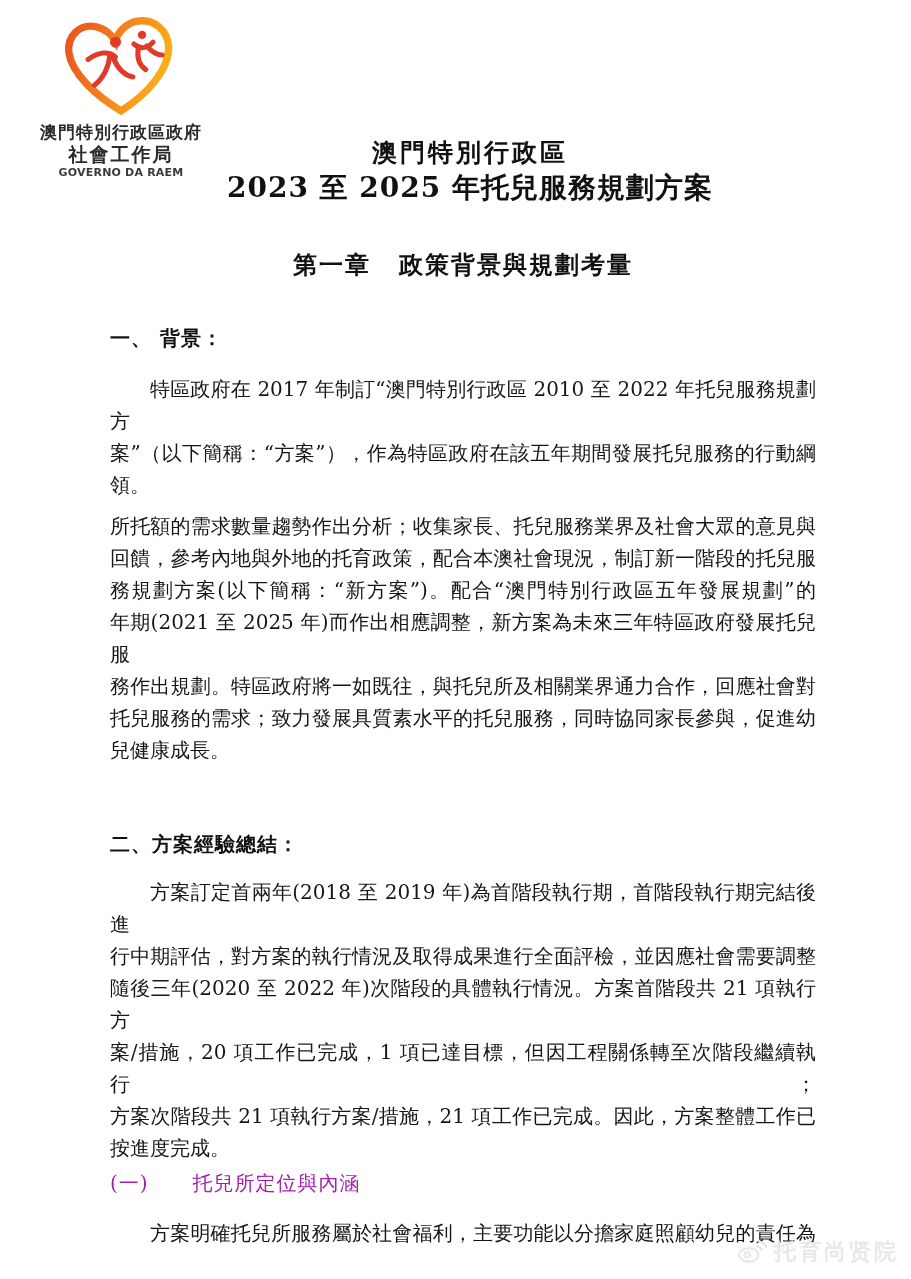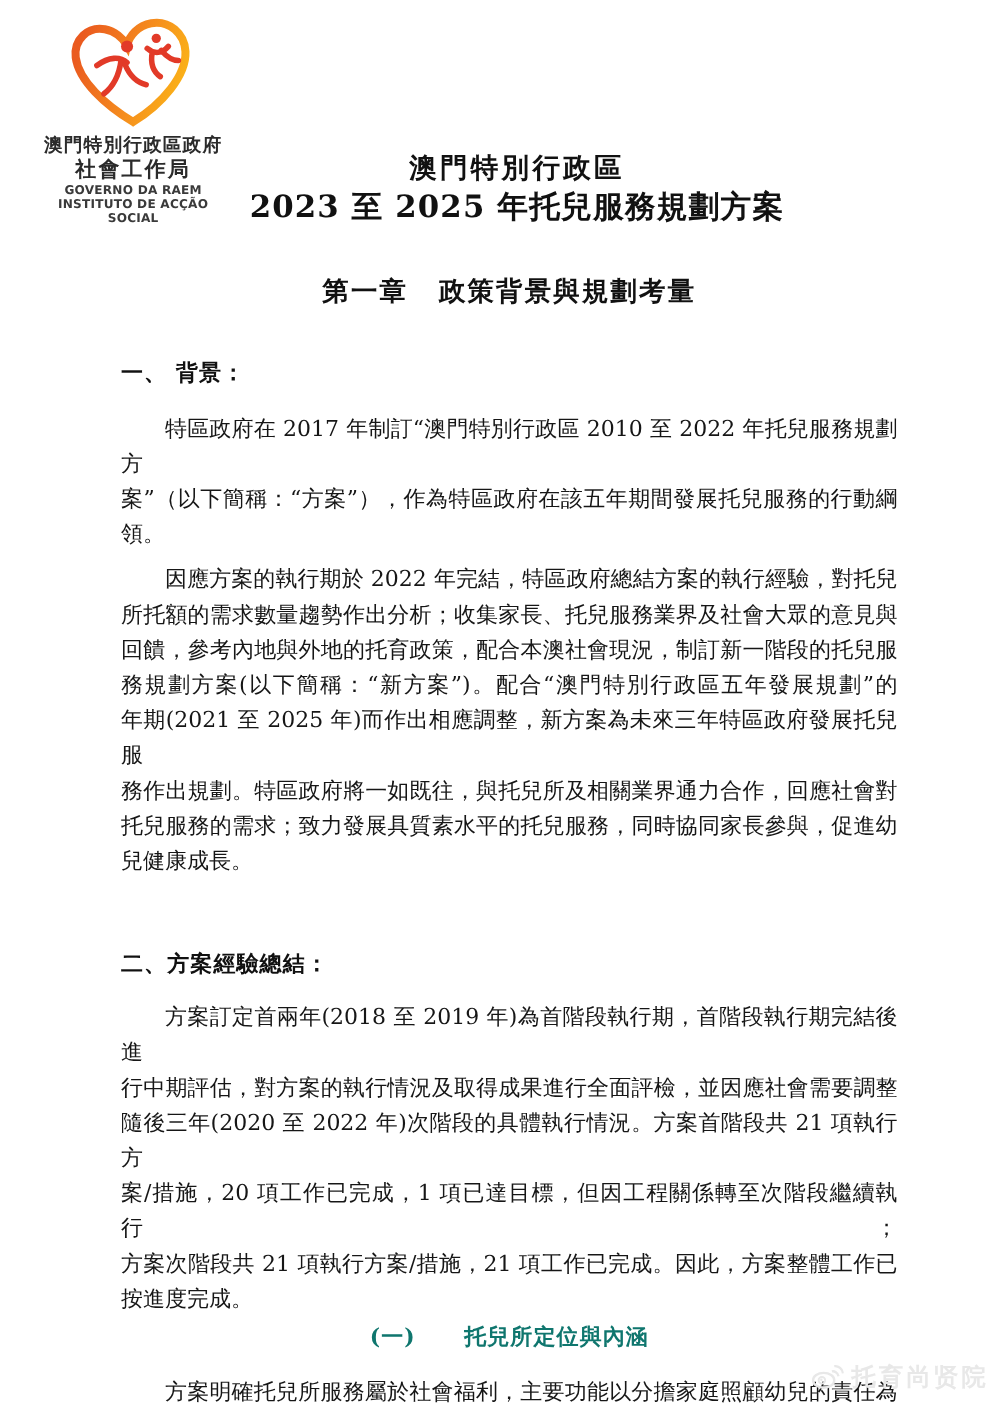--- a/index.html
+++ b/index.html
@@ -40,21 +40,21 @@
 
   
   .body{
     position:absolute;left:110px;top:322px;width:706px;
     font-size:20px;color:#161616;
   }
   .sec-heading{
     font-size:20px;font-weight:700;line-height:32px;margin:0;letter-spacing:1px;color:#111;
   }
   .sub-heading{
-    font-size:20px;font-weight:700;line-height:32px;margin:3px 0 0 0;letter-spacing:1px;color:#0f766e;text-align:center;
+    font-size:20px;font-weight:400;line-height:32px;margin:3px 0 0 0;letter-spacing:1px;color:#a21caf;
   }
   .sub-heading .sub-num{margin-right:44px;}
   .para{margin:0;}
   .line{line-height:32px;text-align:justify;text-align-last:justify;}
   .line.last{text-align-last:left;}
   .line.indent{text-indent:2em;}
   #p1{margin-top:19px;}
   #p2{margin-top:9px;}
   #sec2-heading{margin-top:62px;}
   #p3{margin-top:16px;}
@@ -91,21 +91,20 @@
         <path d="M84 35 C 91 41, 99 40, 105 33"></path>
         <path d="M89 39 C 87 50, 90 58, 97 63"></path>
         <path d="M98 37 C 104 44, 109 47, 115 47"></path>
       </g>
       <circle cx="64" cy="33" r="6" fill="#E23A28"></circle>
       <circle cx="93" cy="25" r="4.6" fill="#E23A28"></circle>
     </svg>
     <div class="logo-zh1">澳門特別行政區政府</div>
     <div class="logo-zh2">社會工作局</div>
     <div class="logo-pt1">GOVERNO DA RAEM</div>
-    <div class="logo-pt2">INSTITUTO DE ACÇÃO SOCIAL</div>
   </header>
 
   <div class="title-block">
     <div class="title-line1">澳門特別行政區</div>
     <div class="title-line2">2023 至 2025 年托兒服務規劃方案</div>
   </div>
 
   <div class="chapter">
     <span>第一章</span><span class="chapter-title">政策背景與規劃考量</span>
   </div>
@@ -114,21 +113,20 @@
 
     <h2 class="sec-heading">一、 背景：</h2>
 
     <div class="para" id="p1">
       <div class="line indent">特區政府在 2017 年制訂“澳門特別行政區 2010 至 2022 年托兒服務規劃方</div>
       <div class="line">案”（以下簡稱：“方案”），作為特區政府在該五年期間發展托兒服務的行動綱</div>
       <div class="line last">領。</div>
     </div>
 
     <div class="para" id="p2">
-      <div class="line indent">因應方案的執行期於 2022 年完結，特區政府總結方案的執行經驗，對托兒</div>
       <div class="line">所托額的需求數量趨勢作出分析；收集家長、托兒服務業界及社會大眾的意見與</div>
       <div class="line">回饋，參考內地與外地的托育政策，配合本澳社會現況，制訂新一階段的托兒服</div>
       <div class="line">務規劃方案(以下簡稱：“新方案”)。配合“澳門特別行政區五年發展規劃”的</div>
       <div class="line">年期(2021 至 2025 年)而作出相應調整，新方案為未來三年特區政府發展托兒服</div>
       <div class="line">務作出規劃。特區政府將一如既往，與托兒所及相關業界通力合作，回應社會對</div>
       <div class="line">托兒服務的需求；致力發展具質素水平的托兒服務，同時協同家長參與，促進幼</div>
       <div class="line last">兒健康成長。</div>
     </div>
 
     <h2 class="sec-heading" id="sec2-heading">二、方案經驗總結：</h2>

